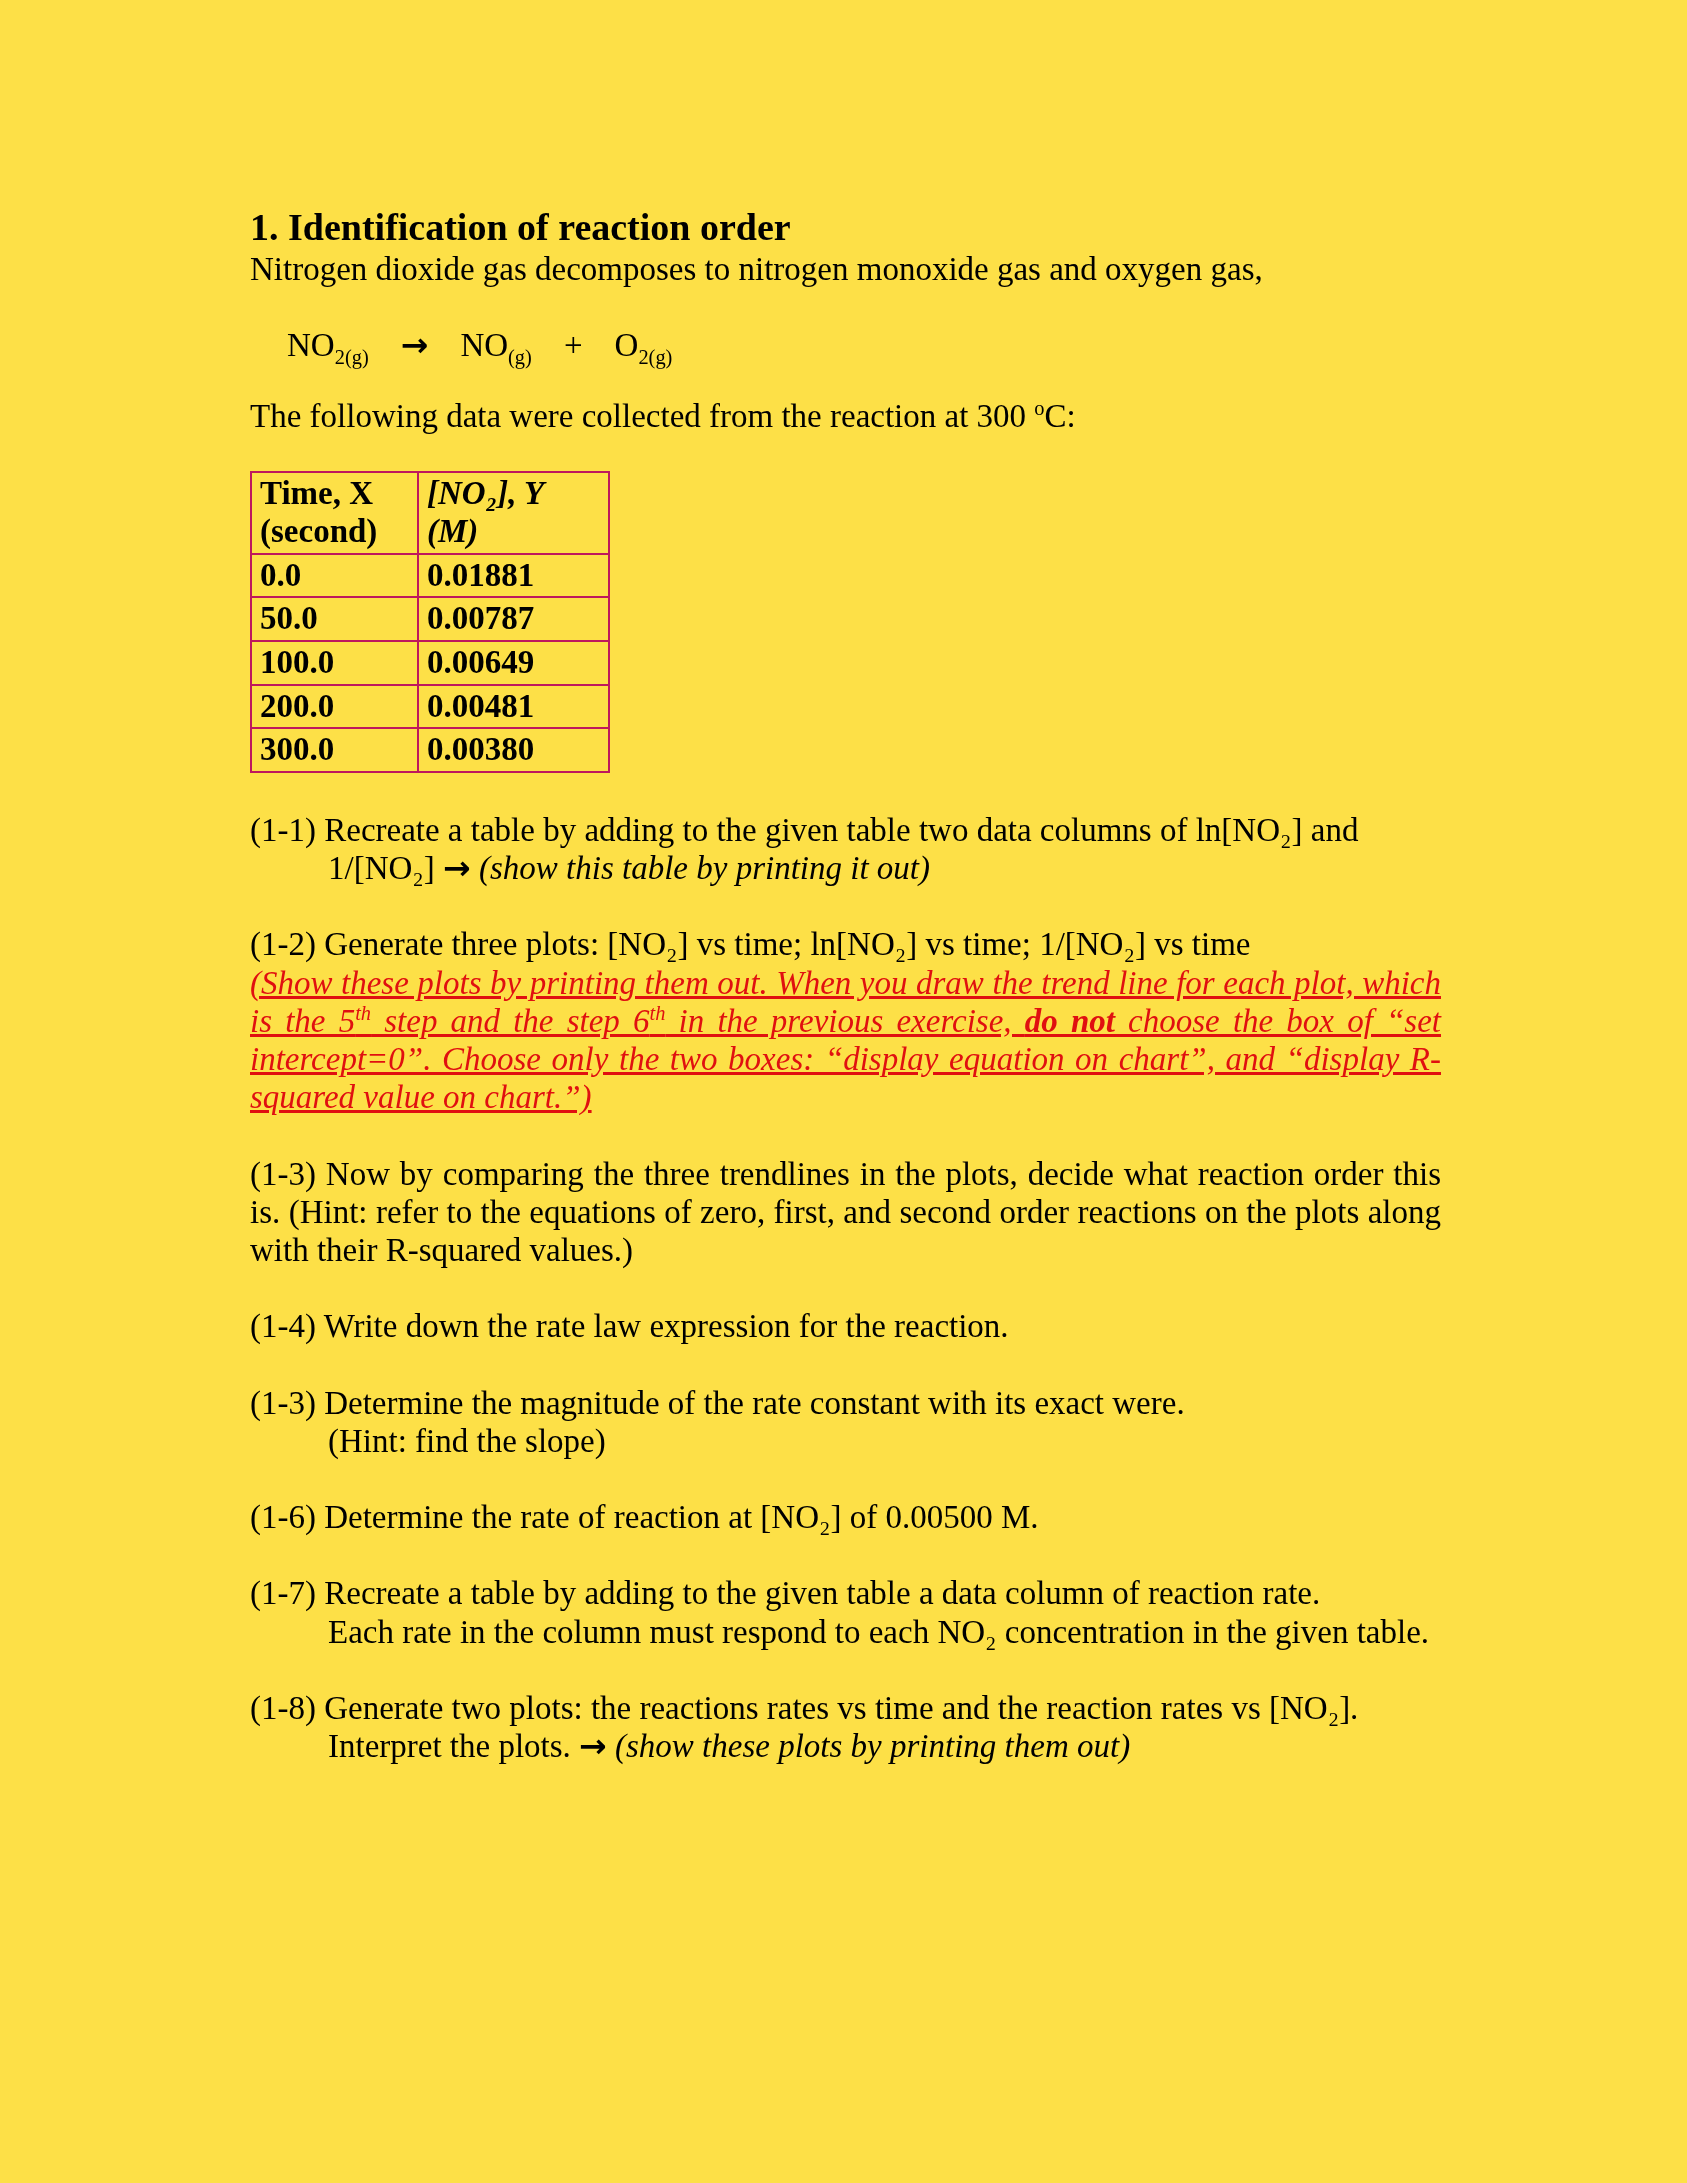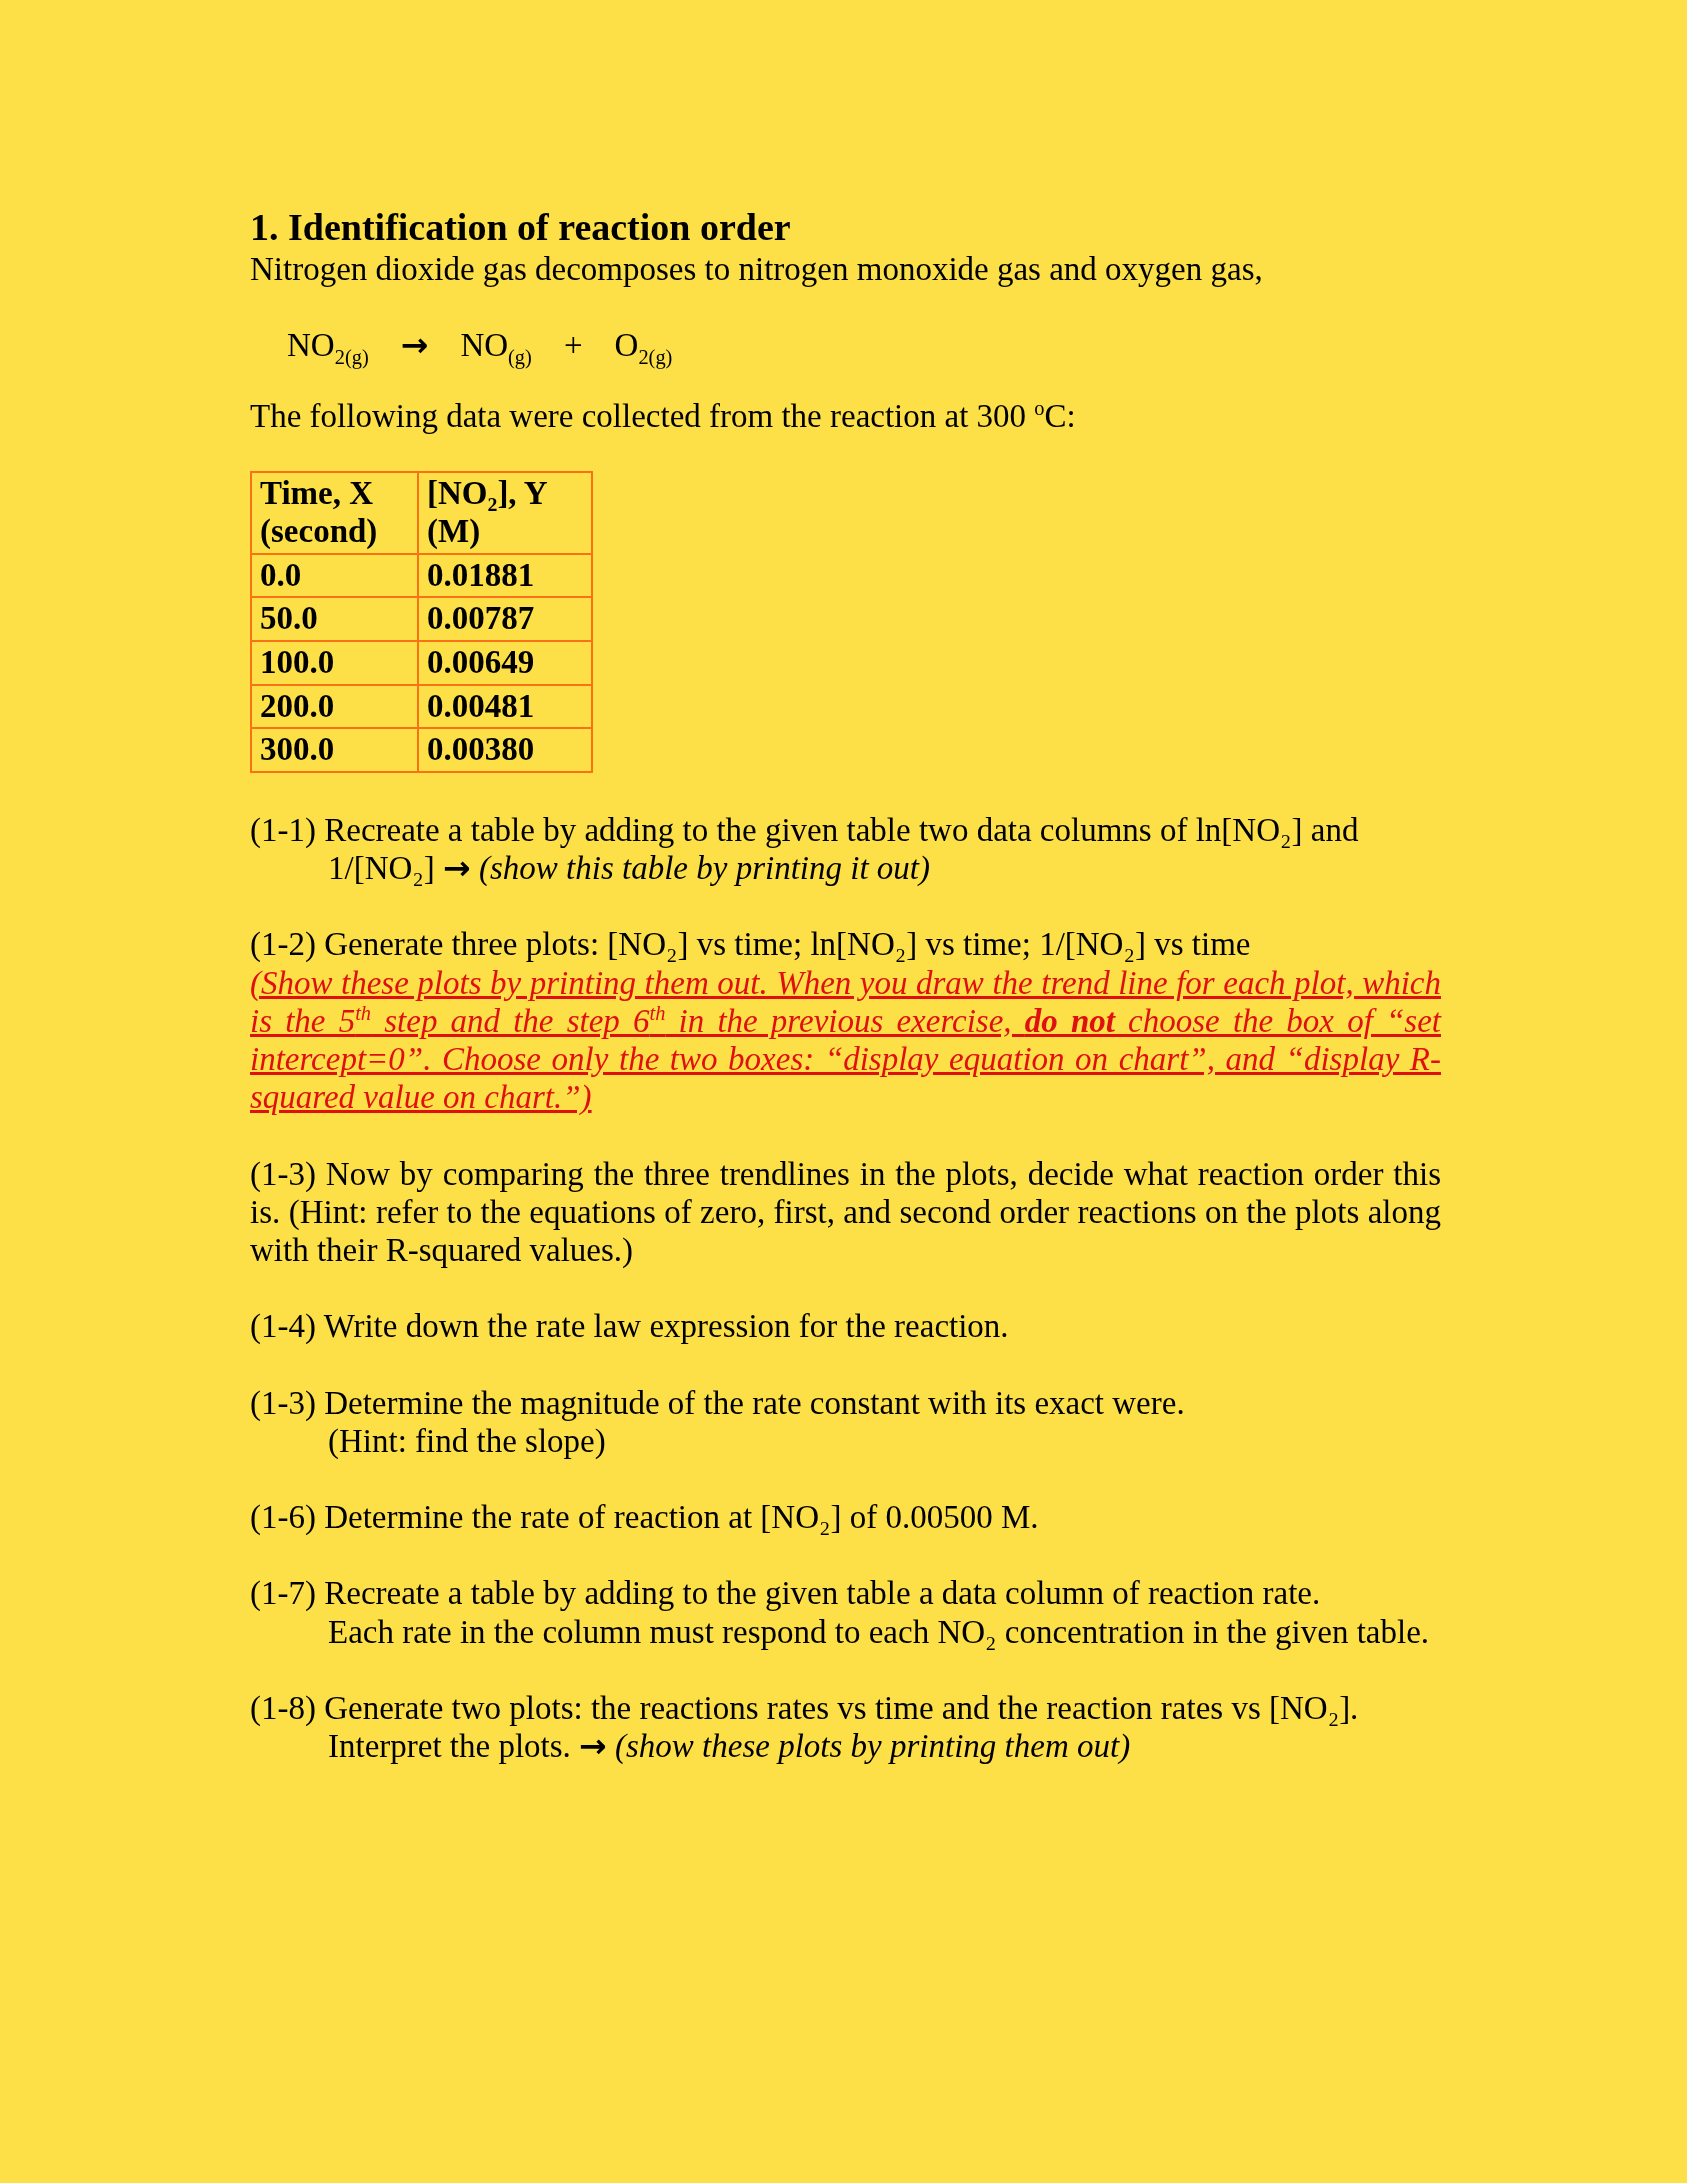--- a/index.html
+++ b/index.html
@@ -23,30 +23,30 @@
   .sup { vertical-align: super; font-size: 0.62em; line-height: 0; }
 
   .equation { margin: 38px 0 0 37px; }
   .eq-sp { margin-left: 32px; }
   .arrow { font-family: "DejaVu Sans", sans-serif; font-weight: bold; font-style: normal; }
 
   .data-intro { margin-top: 33px; }
 
   .data-table { border-collapse: collapse; margin-top: 36px; }
   .data-table th, .data-table td {
-    border: 2px solid #f97316;
+    border: 2px solid #be185d;
     font-weight: bold;
     text-align: left;
     padding: 2px 9.3px 2px 8px;
     vertical-align: top;
     line-height: 1.14;
     margin-left: 15px;
   }
   .col-time  { width: 167px; }
-  .col-conc  { width: 174px; }
+  .col-conc  { width: 191px; font-style: italic; }
 
   .q { margin-top: 38px; }
   .q-first { }
   .hang { padding-left: 78px; text-indent: -78px; }
   .justify { text-align: justify; }
   .italic { font-style: italic; }
   .red-note {
     color: var(--accent-red, #e01010);
     font-style: italic;
     text-align: justify;

